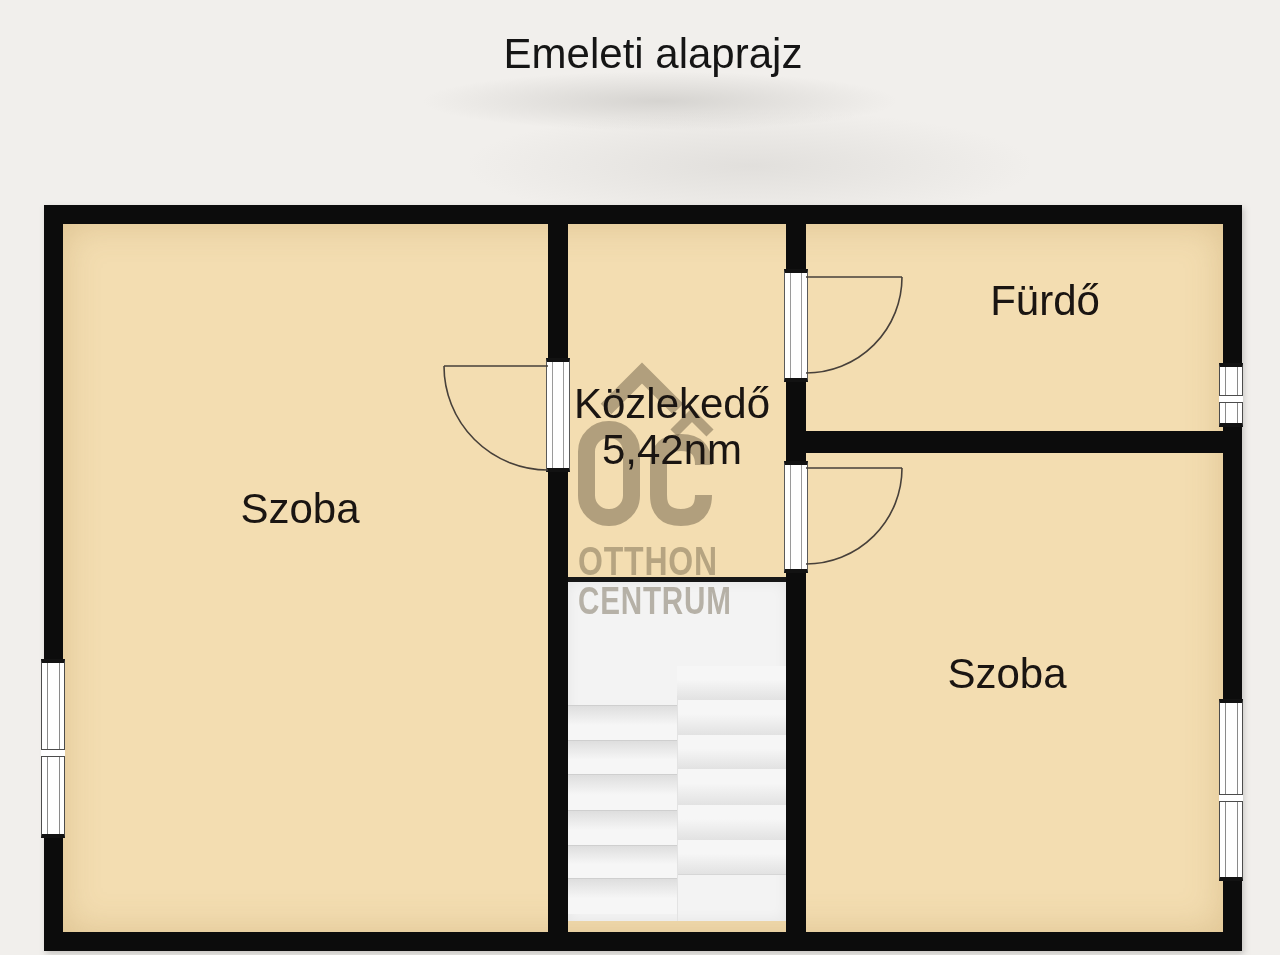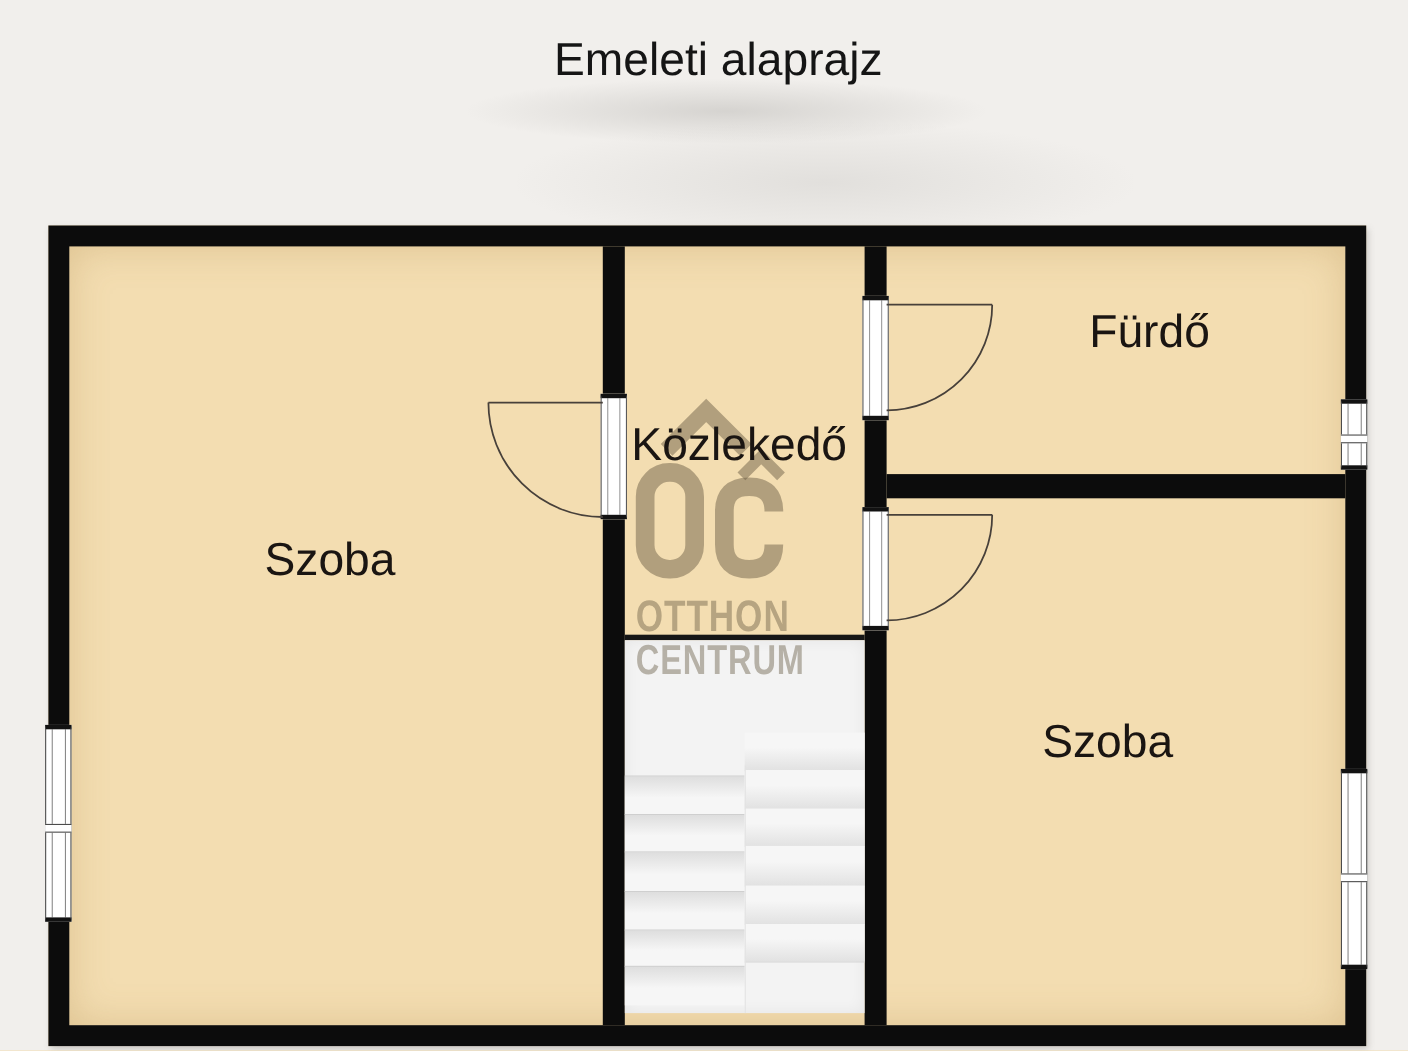--- a/index.html
+++ b/index.html
@@ -141,20 +141,21 @@
   </svg>
 
   <div class="wm-text wm-otthon">OTTHON</div>
   <div class="wm-text wm-centrum">CENTRUM</div>
 
   <div class="label" style="left:90px;top:470px;">
     <div>Szoba</div>
   </div>
   <div class="label" style="left:462px;top:353px;margin-top:12px;">
     <div>Közlekedő</div>
+    <div>5,42nm</div>
   </div>
   <div class="label" style="left:803px;top:262px;padding-left:32px;">
     <div>Fürdő</div>
   </div>
   <div class="label" style="left:797px;top:635px;">
     <div>Szoba</div>
   </div>
 
 </div>
 

